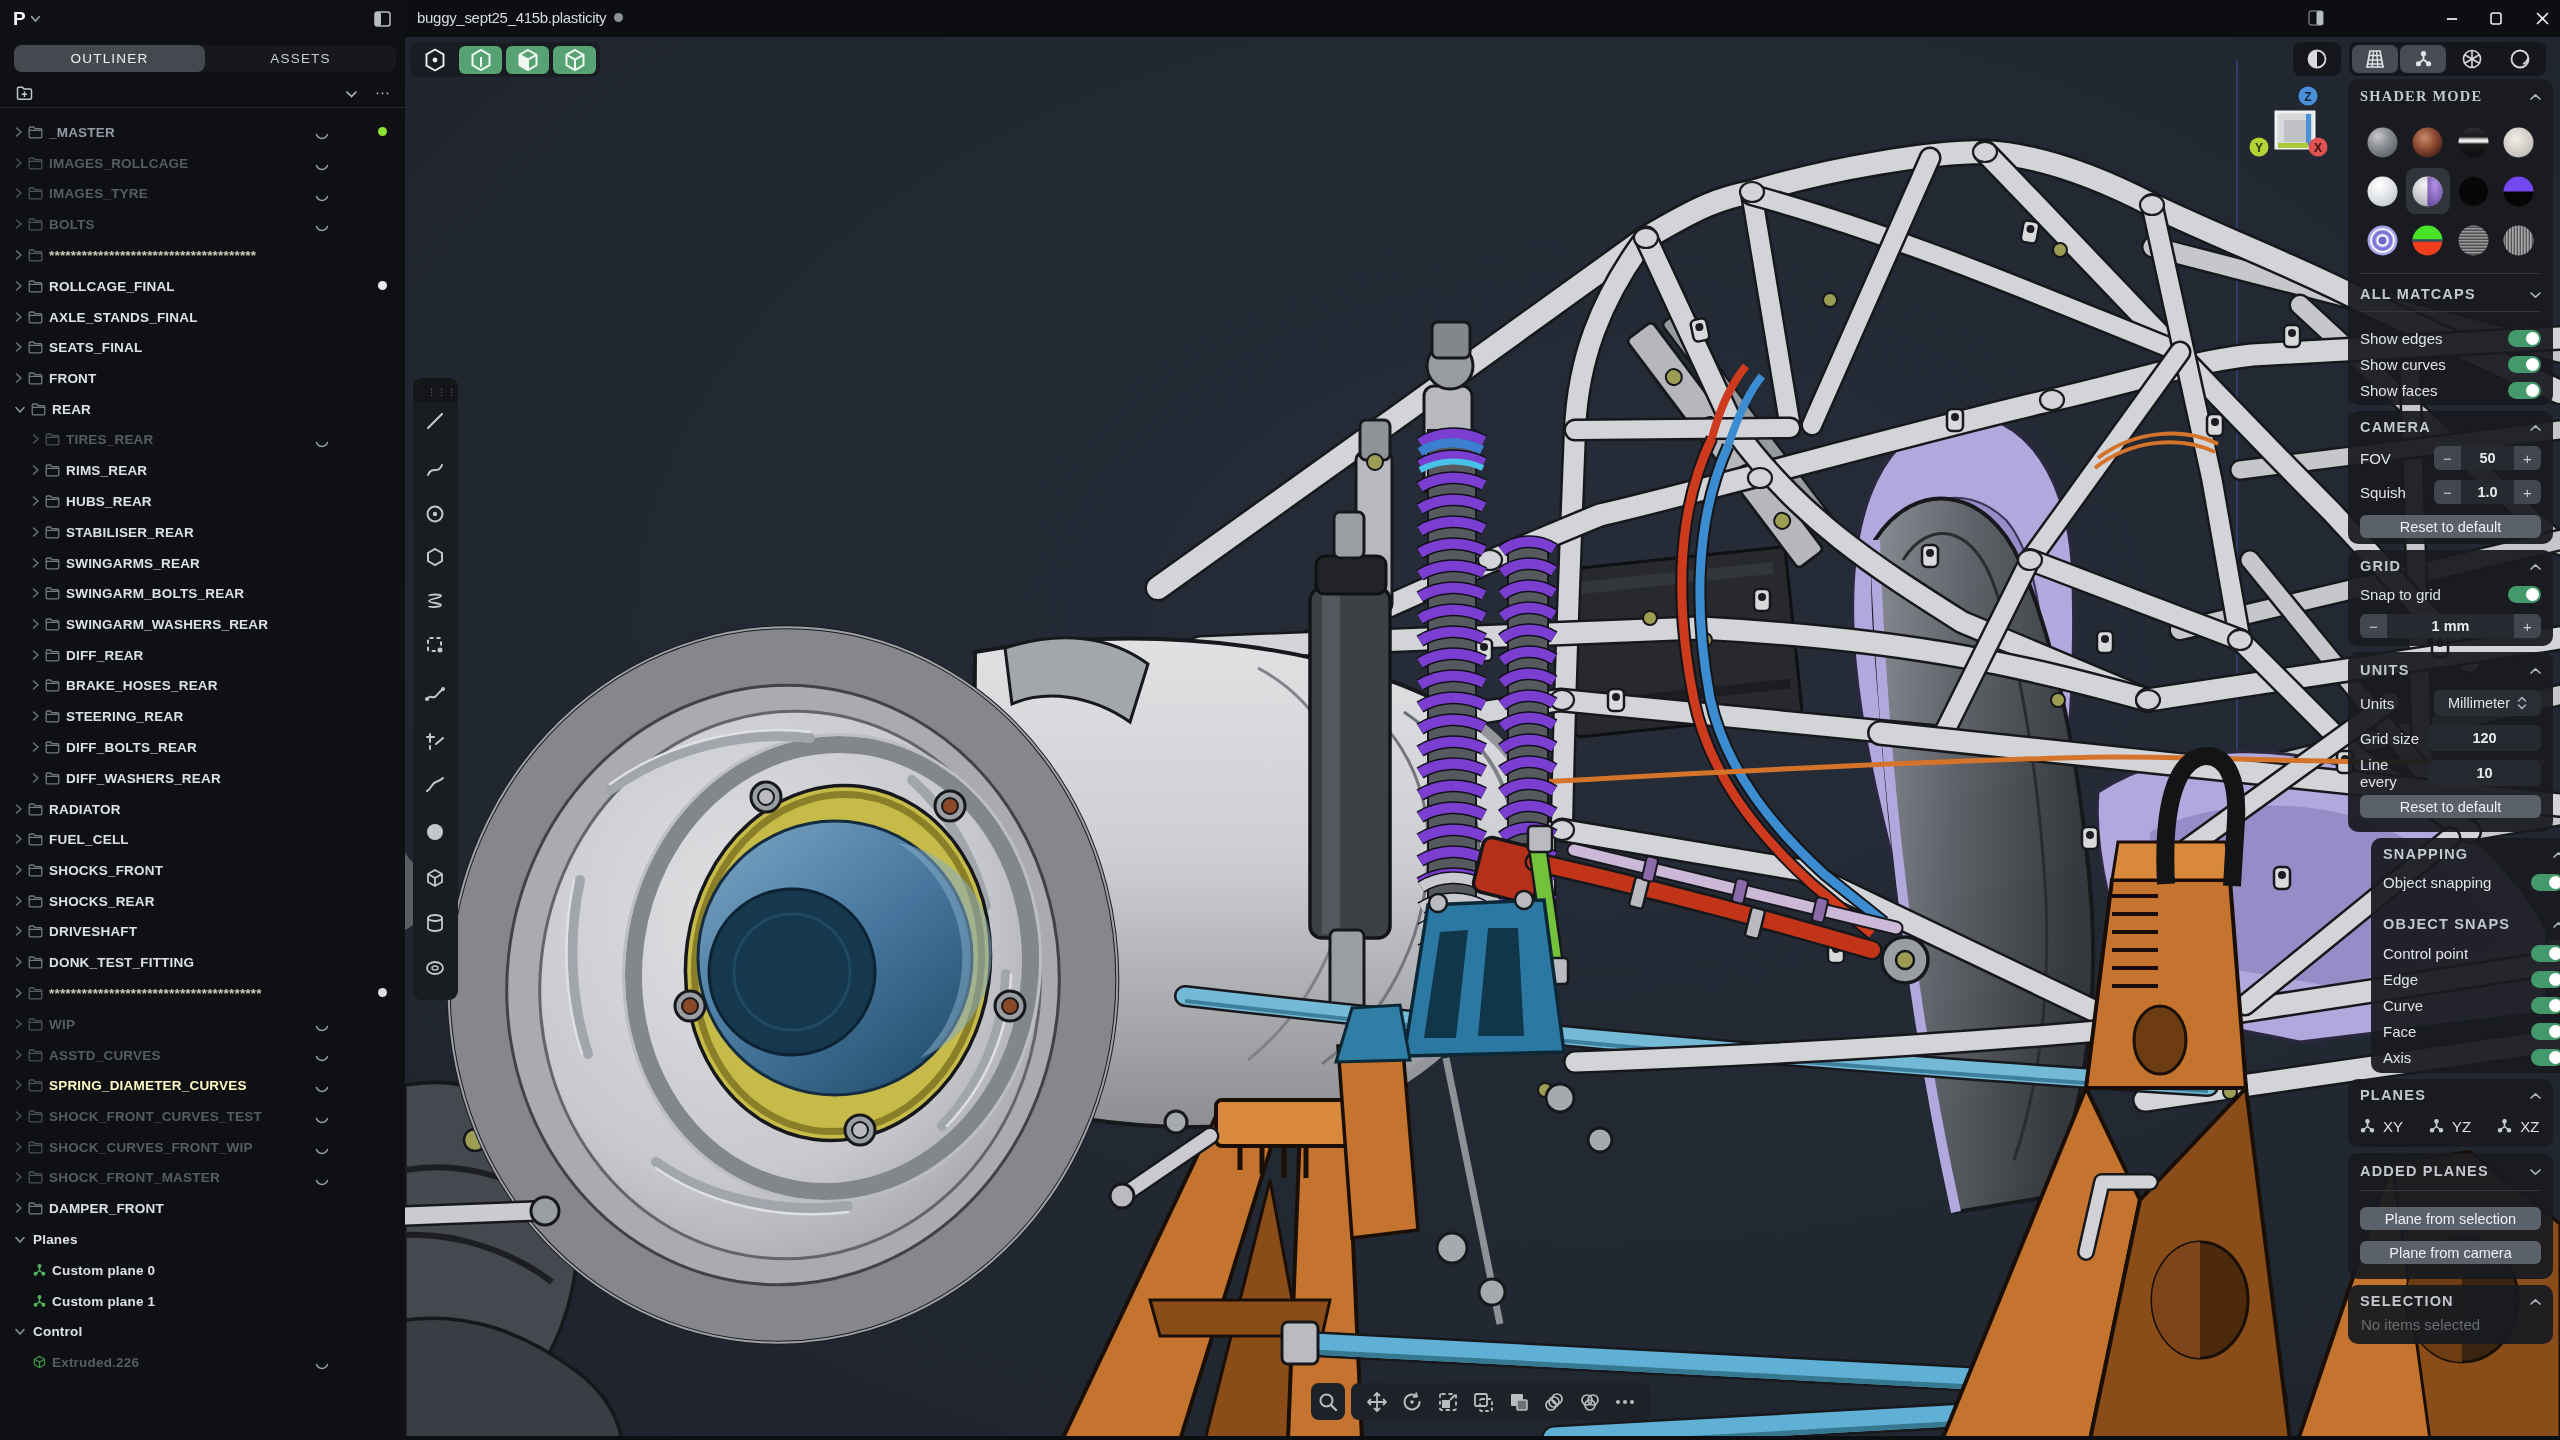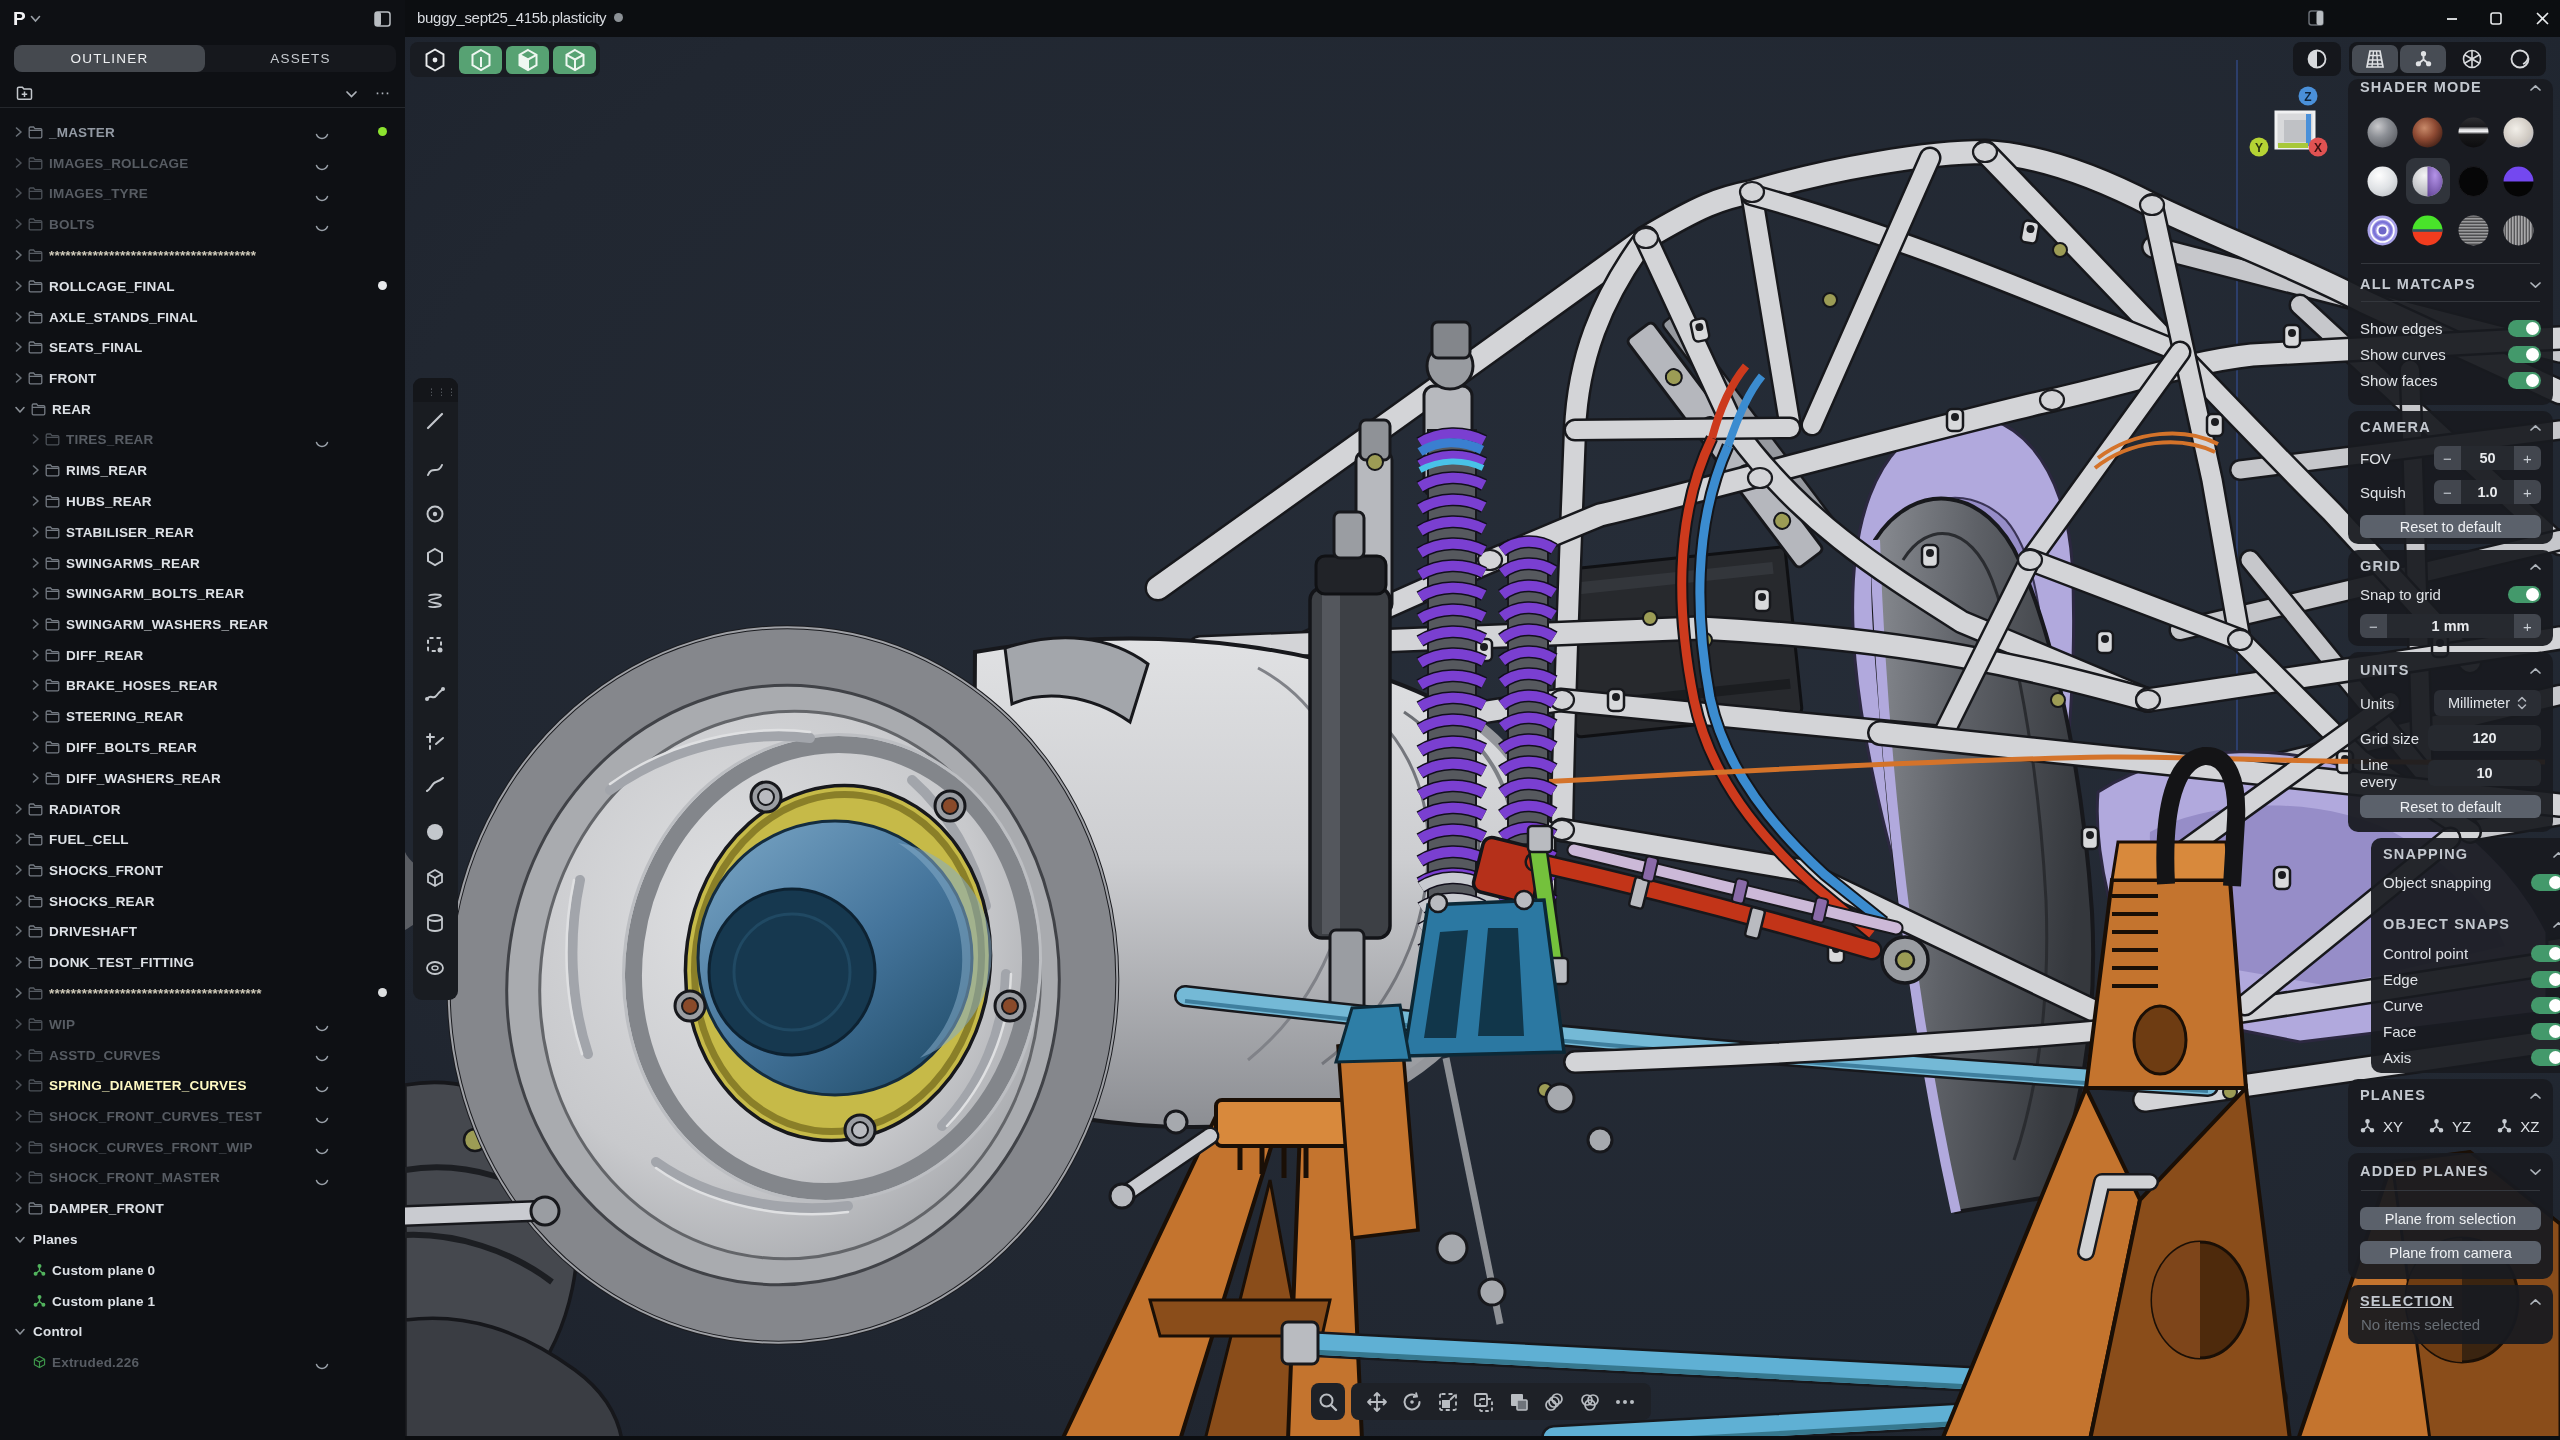--- a/index.html
+++ b/index.html
@@ -644,21 +644,21 @@
     </span>
       <span style="display:flex;align-items:center;justify-content:center;width:46px;height:28px;">
       <svg width="22" height="22" viewBox="0 0 22 22">
         <circle cx="11" cy="11" r="8.5" stroke="#d8dadd" stroke-width="1.8" fill="none"></circle>
         <path d="M14 16 a8.5 8.5 0 0 0 5 -6" stroke="#d8dadd" stroke-width="1.8" fill="none"></path>
       </svg>
     </span>
     </div>
 
 <div class="rp" style="top:79px;height:326px;">
-  <div class="ph" style="">SHADER MODE <span class="pchev"><svg width="13" height="8" viewBox="0 0 13 8">
+  <div class="ph" style="margin-top:9px;font-family:Liberation Serif, serif;">SHADER MODE <span class="pchev"><svg width="13" height="8" viewBox="0 0 13 8">
           <path d="M2 6 L6.5 1.8 L11 6" fill="none" stroke="#aeb4bb" stroke-width="1.7" stroke-linecap="round" stroke-linejoin="round"></path>
         </svg></span></div>
   <div class="matgrid">
       <div class="matc ">
         <svg width="31" height="31" viewBox="0 0 31 31">
           <defs>
             <radialGradient id="m1" cx="0.35" cy="0.3" r="0.8">
               <stop offset="0" stop-color="#c9c9cc"></stop>
               <stop offset="0.45" stop-color="#8d9096"></stop>
               <stop offset="1" stop-color="#5a5d63"></stop>
@@ -947,21 +947,21 @@
 </div>
 <div class="rp" style="top:1153px;height:126px;">
   <div class="ph" style="margin-top:10px;">ADDED PLANES <span class="pchev"><svg width="13" height="8" viewBox="0 0 13 8">
           <path d="M2 2 L6.5 6.2 L11 2" fill="none" stroke="#aeb4bb" stroke-width="1.7" stroke-linecap="round" stroke-linejoin="round"></path>
         </svg></span></div>
   <div class="pdiv" style="margin-top:11px;"></div>
   <div class="gbtn" style="margin-top:16px;">Plane from selection</div>
   <div class="gbtn" style="margin-top:11px;">Plane from camera</div>
 </div>
 <div class="rp" style="top:1285px;height:59px;">
-  <div class="ph" style="margin-top:8px;text-decoration:underline;">SELECTION <span class="pchev"><svg width="13" height="8" viewBox="0 0 13 8">
+  <div class="ph" style="margin-top:8px;">SELECTION <span class="pchev"><svg width="13" height="8" viewBox="0 0 13 8">
           <path d="M2 6 L6.5 1.8 L11 6" fill="none" stroke="#aeb4bb" stroke-width="1.7" stroke-linecap="round" stroke-linejoin="round"></path>
         </svg></span></div>
   <div style="margin-top:7px;color:#686e75;font-size:15px;padding-left:1px;">No items selected</div>
 </div>
 <div style="position:absolute;left:405px;top:1436px;width:2155px;height:4px;background:#0c0e11;z-index:7;"></div>
 <div id="titlebar">
 <div style="position:absolute;left:417px;top:9px;font-size:15px;color:#d8dbe0;display:flex;align-items:center;gap:8px;">
       <span style="letter-spacing:-0.3px">buggy_sept25_415b.plasticity</span>
       <span style="width:9px;height:9px;border-radius:50%;background:#8c9196;display:inline-block"></span>
     </div>

